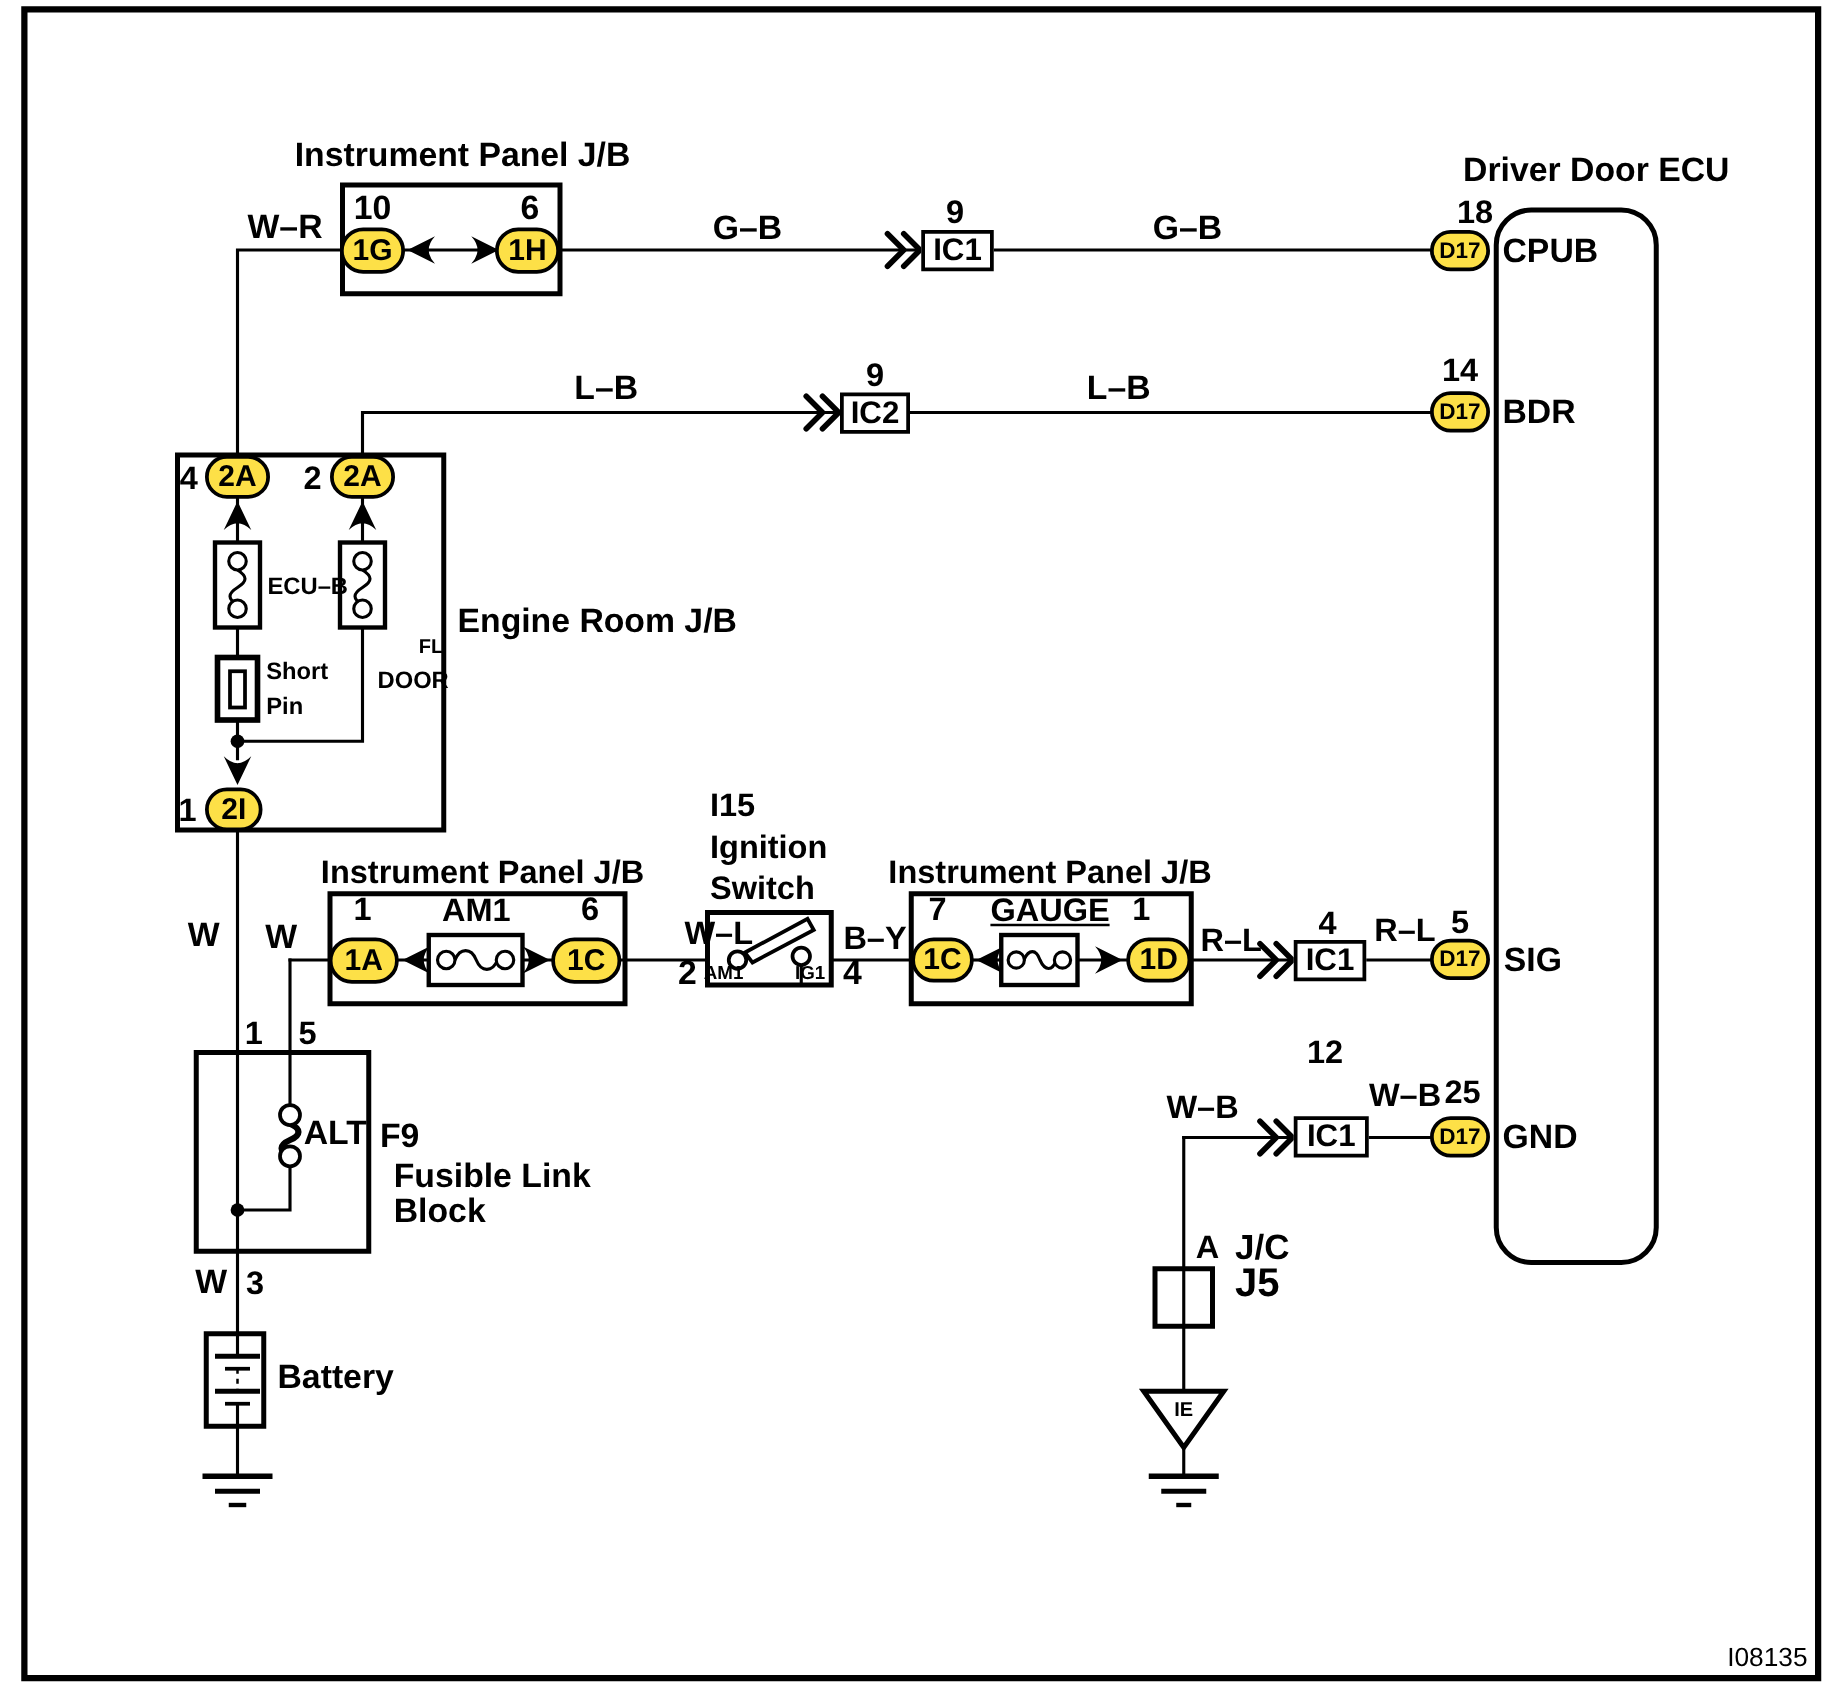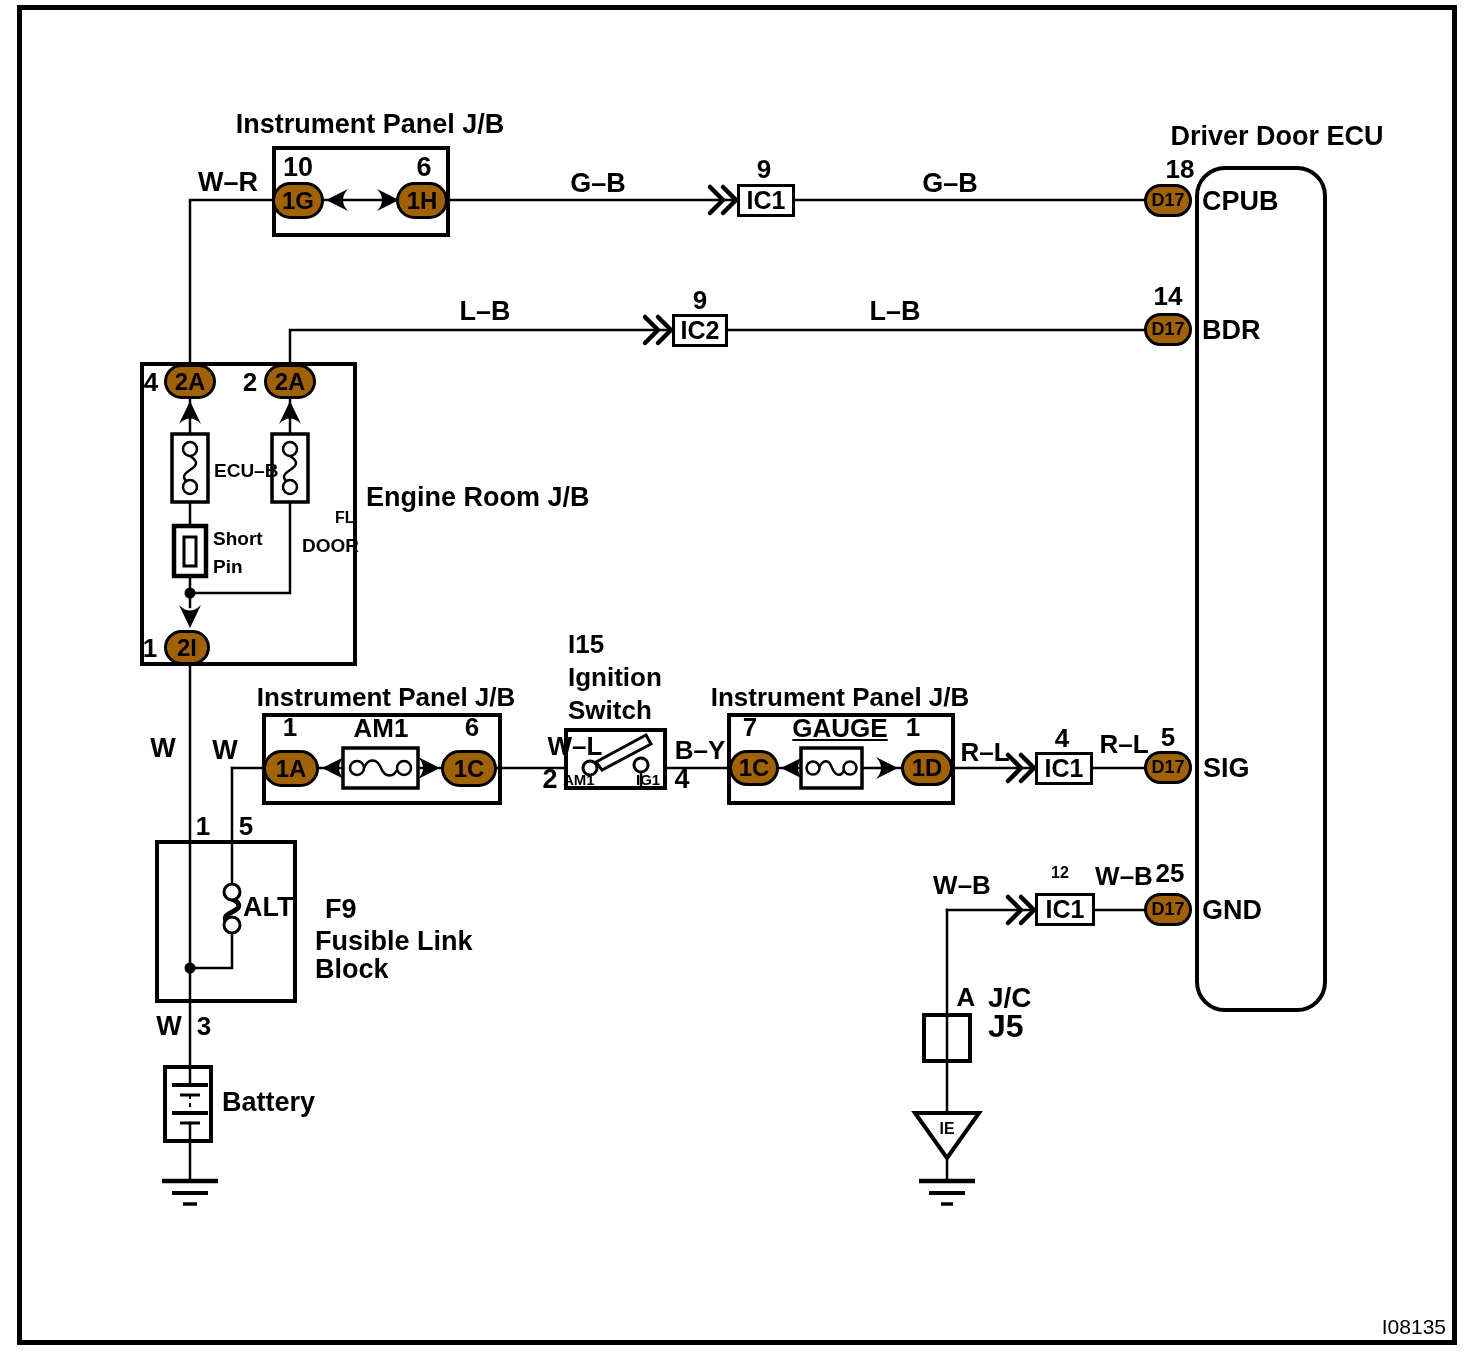--- a/index.html
+++ b/index.html
@@ -2,21 +2,21 @@
 <html><head>
 <meta charset="utf-8">
 <style>
   html,body{margin:0;padding:0;background:#e8e8e8;}
   #canvas{position:relative;width:1472px;height:1364px;background:#ffffff;
           font-family:"Liberation Sans",sans-serif;color:#000;overflow:hidden;}
   .frame{position:absolute;left:17px;top:5px;width:1440px;height:1340px;
          border:5px solid #000;box-sizing:border-box;}
   svg.layer{position:absolute;left:0;top:0;z-index:1;}
   .box{position:absolute;border:4px solid #000;box-sizing:border-box;z-index:2;background:transparent;}
-  .oval{position:absolute;border:3px solid #000;border-radius:50px;background:#a16207;
+  .oval{position:absolute;border:3px solid #000;border-radius:50px;background:#fde047;
         display:flex;align-items:center;justify-content:center;font-weight:bold;
         box-sizing:border-box;z-index:3;}
   .icb{position:absolute;border:3px solid #000;background:#fff;display:flex;align-items:center;
        justify-content:center;font-weight:bold;box-sizing:border-box;z-index:3;}
   .lbl{position:absolute;font-weight:bold;white-space:nowrap;z-index:4;
        transform:translate(-50%,-50%);line-height:1;}
   .la{transform:translateY(-50%);}
   .ra{transform:translate(-100%,-50%);text-align:right;}
 </style>
 </head>
@@ -223,21 +223,21 @@
   <div class="lbl" style="left:250px;top:382px;font-size:26px;">2</div>
   <div class="lbl" style="left:150px;top:648px;font-size:26px;">1</div>
   <div class="lbl" style="left:290px;top:727px;font-size:26px;">1</div>
   <div class="lbl" style="left:472px;top:727px;font-size:26px;">6</div>
   <div class="lbl" style="left:550px;top:779px;font-size:27px;">2</div>
   <div class="lbl" style="left:682px;top:779px;font-size:27px;">4</div>
   <div class="lbl" style="left:750px;top:727px;font-size:26px;">7</div>
   <div class="lbl" style="left:913px;top:727px;font-size:26px;">1</div>
   <div class="lbl" style="left:1062px;top:738px;font-size:26px;">4</div>
   <div class="lbl" style="left:1168px;top:737px;font-size:26px;">5</div>
-  <div class="lbl" style="left:1060px;top:873px;font-size:16px;">12</div>
+  <div class="lbl" style="left:1060px;top:841px;font-size:26px;">12</div>
   <div class="lbl" style="left:1170px;top:873px;font-size:26px;">25</div>
   <div class="lbl" style="left:203px;top:826px;font-size:26px;">1</div>
   <div class="lbl" style="left:246px;top:826px;font-size:26px;">5</div>
   <div class="lbl" style="left:204px;top:1026px;font-size:26px;">3</div>
   <div class="lbl" style="left:966px;top:997px;font-size:26px;">A</div>
 
   <div class="lbl" style="left:228px;top:182px;font-size:27px;">W–R</div>
   <div class="lbl" style="left:598px;top:183px;font-size:27px;">G–B</div>
   <div class="lbl" style="left:950px;top:183px;font-size:27px;">G–B</div>
   <div class="lbl" style="left:485px;top:311px;font-size:27px;">L–B</div>
@@ -255,21 +255,21 @@
   <div class="lbl la" style="left:214px;top:470px;font-size:19px;">ECU–B</div>
   <div class="lbl la" style="left:302px;top:518px;font-size:16px;margin-left:33px;">FL</div>
   <div class="lbl la" style="left:302px;top:545px;font-size:19px;">DOOR</div>
   <div class="lbl la" style="left:213px;top:538px;font-size:19px;">Short</div>
   <div class="lbl la" style="left:213px;top:566px;font-size:19px;">Pin</div>
   <div class="lbl" style="left:381px;top:728px;font-size:26px;">AM1</div>
   <div class="lbl" style="left:840px;top:728px;font-size:26px;text-decoration:underline;">GAUGE</div>
   <div class="lbl la" style="left:563px;top:779px;font-size:15px;">AM1</div>
   <div class="lbl la" style="left:636px;top:779px;font-size:15px;">IG1</div>
   <div class="lbl la" style="left:243px;top:907px;font-size:27px;">ALT</div>
-  <div class="lbl la" style="left:325px;top:909px;font-size:27px;">F9</div>
+  <div class="lbl la" style="left:304px;top:909px;font-size:27px;">F9</div>
   <div class="lbl la" style="left:315px;top:941px;font-size:27px;">Fusible Link</div>
   <div class="lbl la" style="left:315px;top:969px;font-size:27px;">Block</div>
   <div class="lbl la" style="left:222px;top:1102px;font-size:27px;">Battery</div>
   <div class="lbl la" style="left:988px;top:1026px;font-size:32px;">J5</div>
   <div class="lbl la" style="left:988px;top:998px;font-size:28px;">J/C</div>
   <div class="lbl" style="left:947px;top:1129px;font-size:16px;">IE</div>
 
   <div class="lbl la" style="left:1202px;top:201px;font-size:27px;">CPUB</div>
   <div class="lbl la" style="left:1202px;top:330px;font-size:27px;">BDR</div>
   <div class="lbl la" style="left:1203px;top:768px;font-size:27px;">SIG</div>

